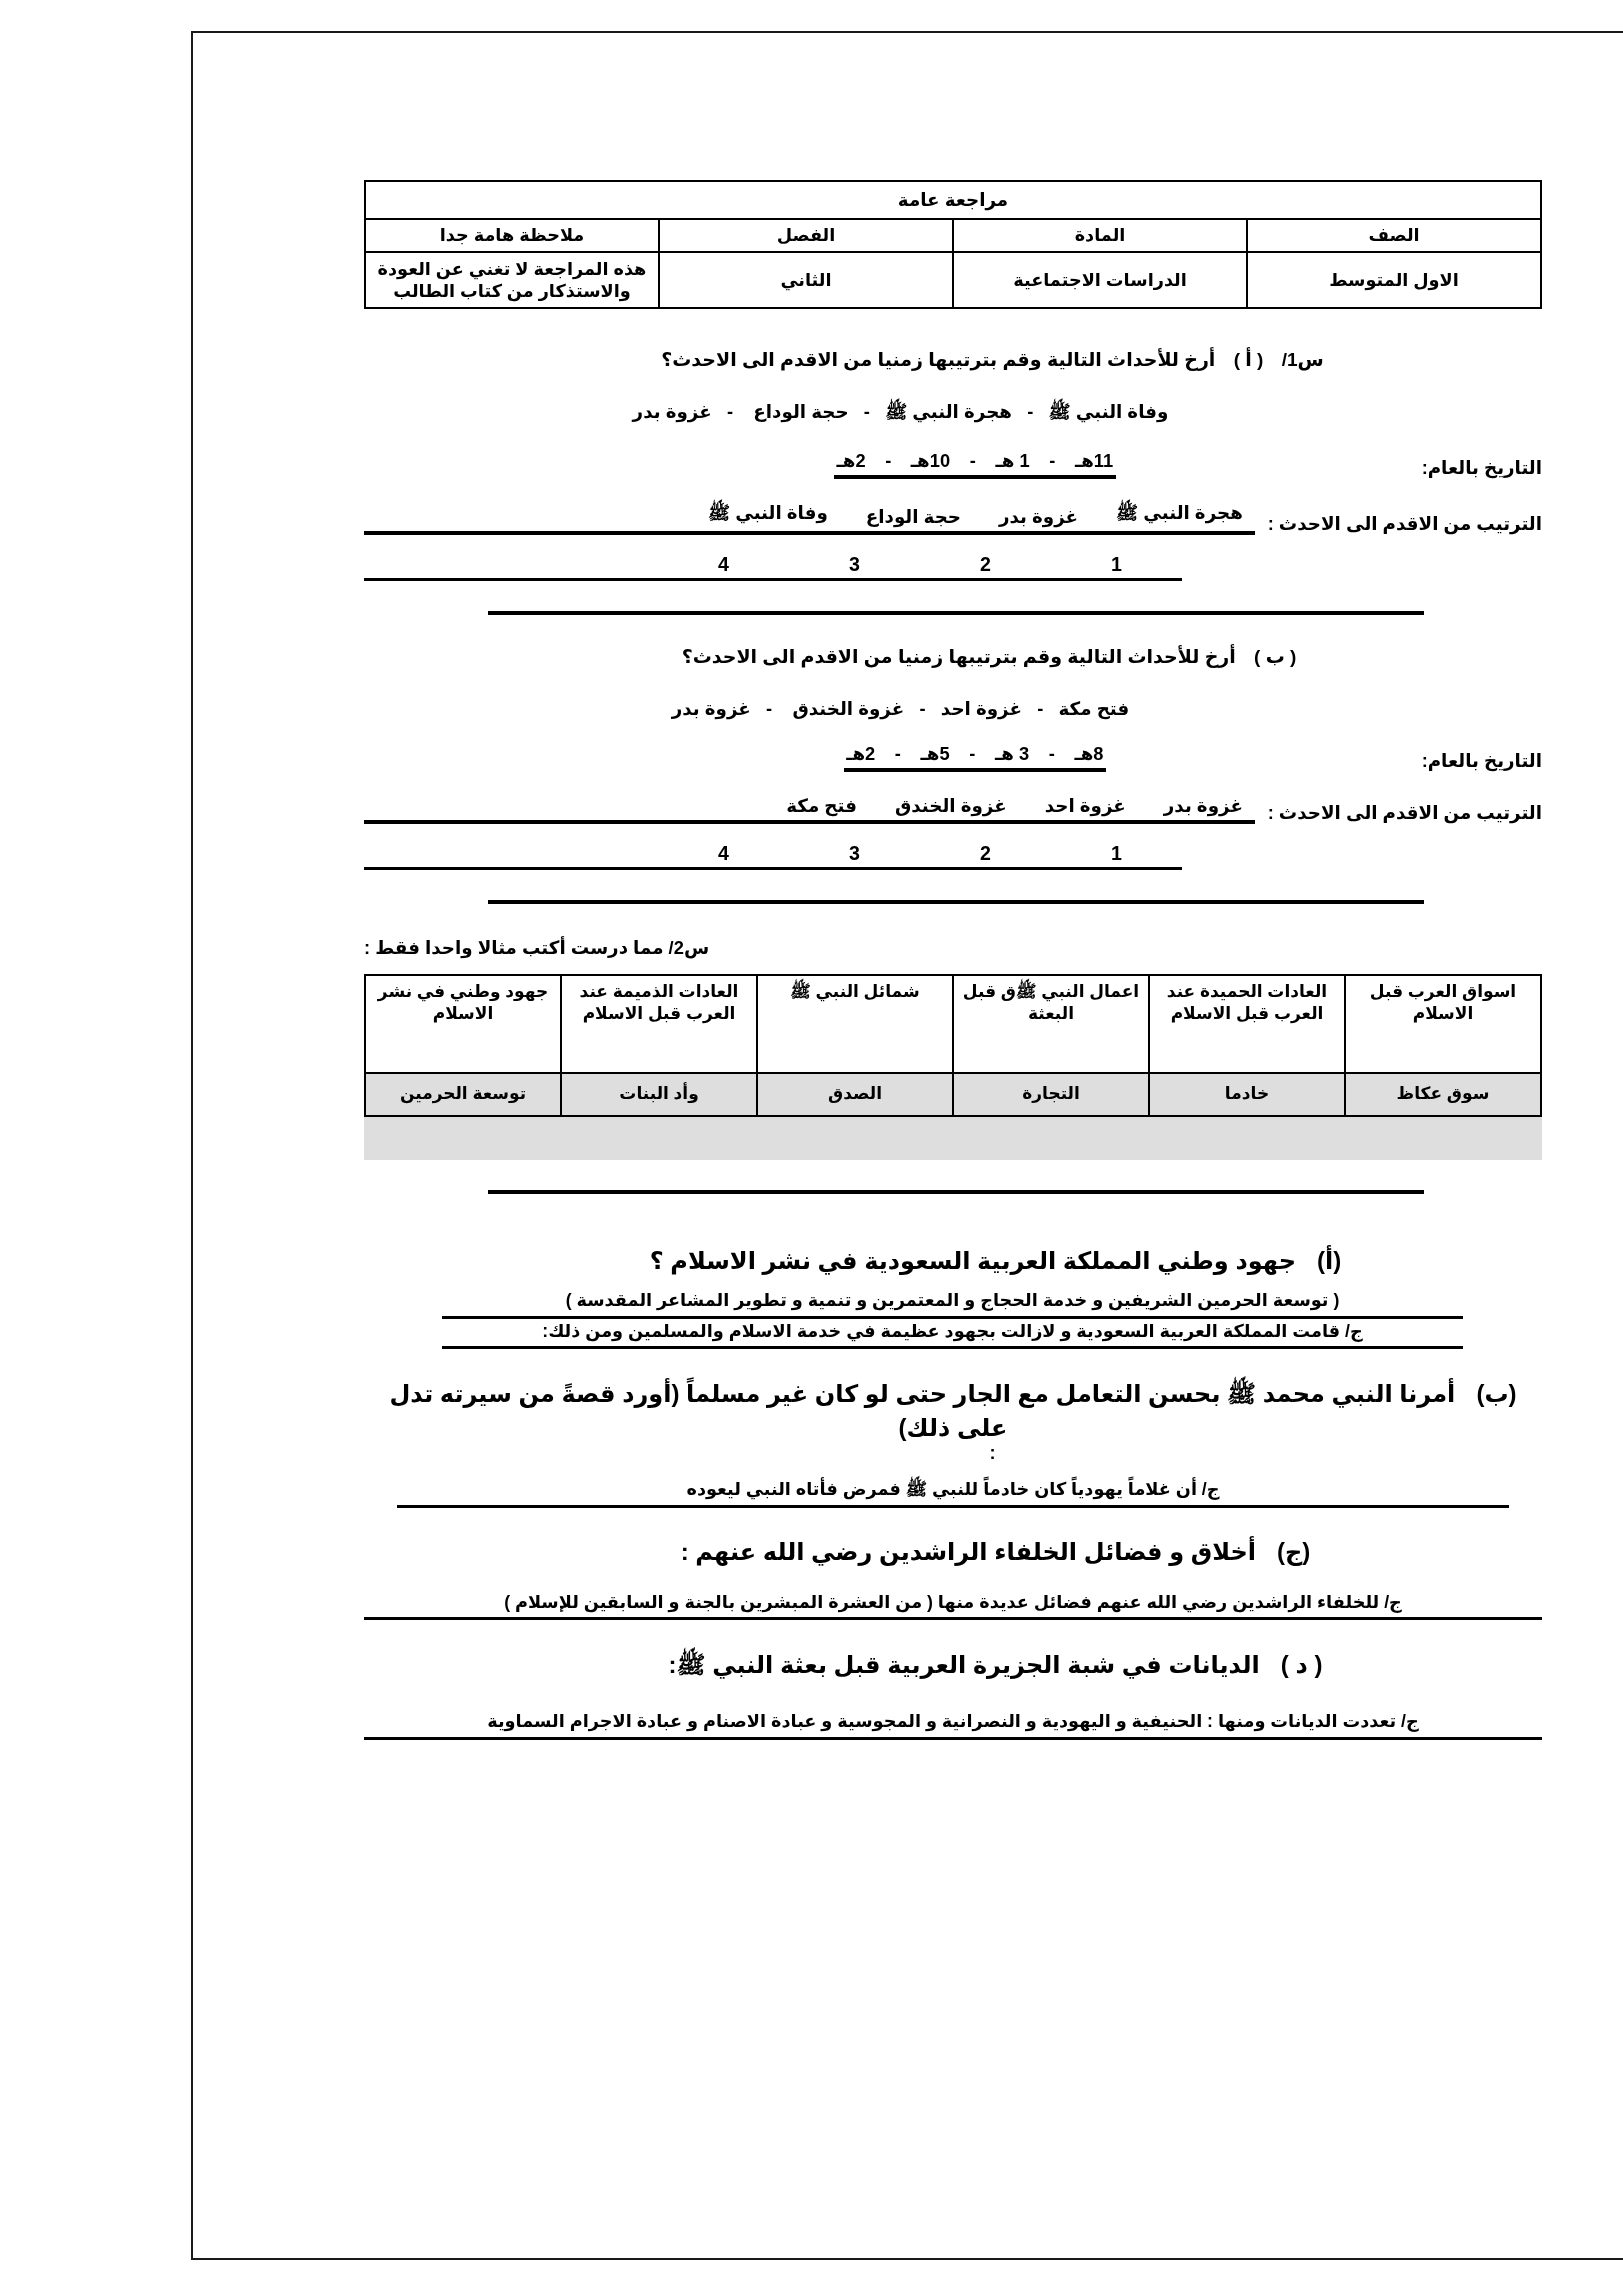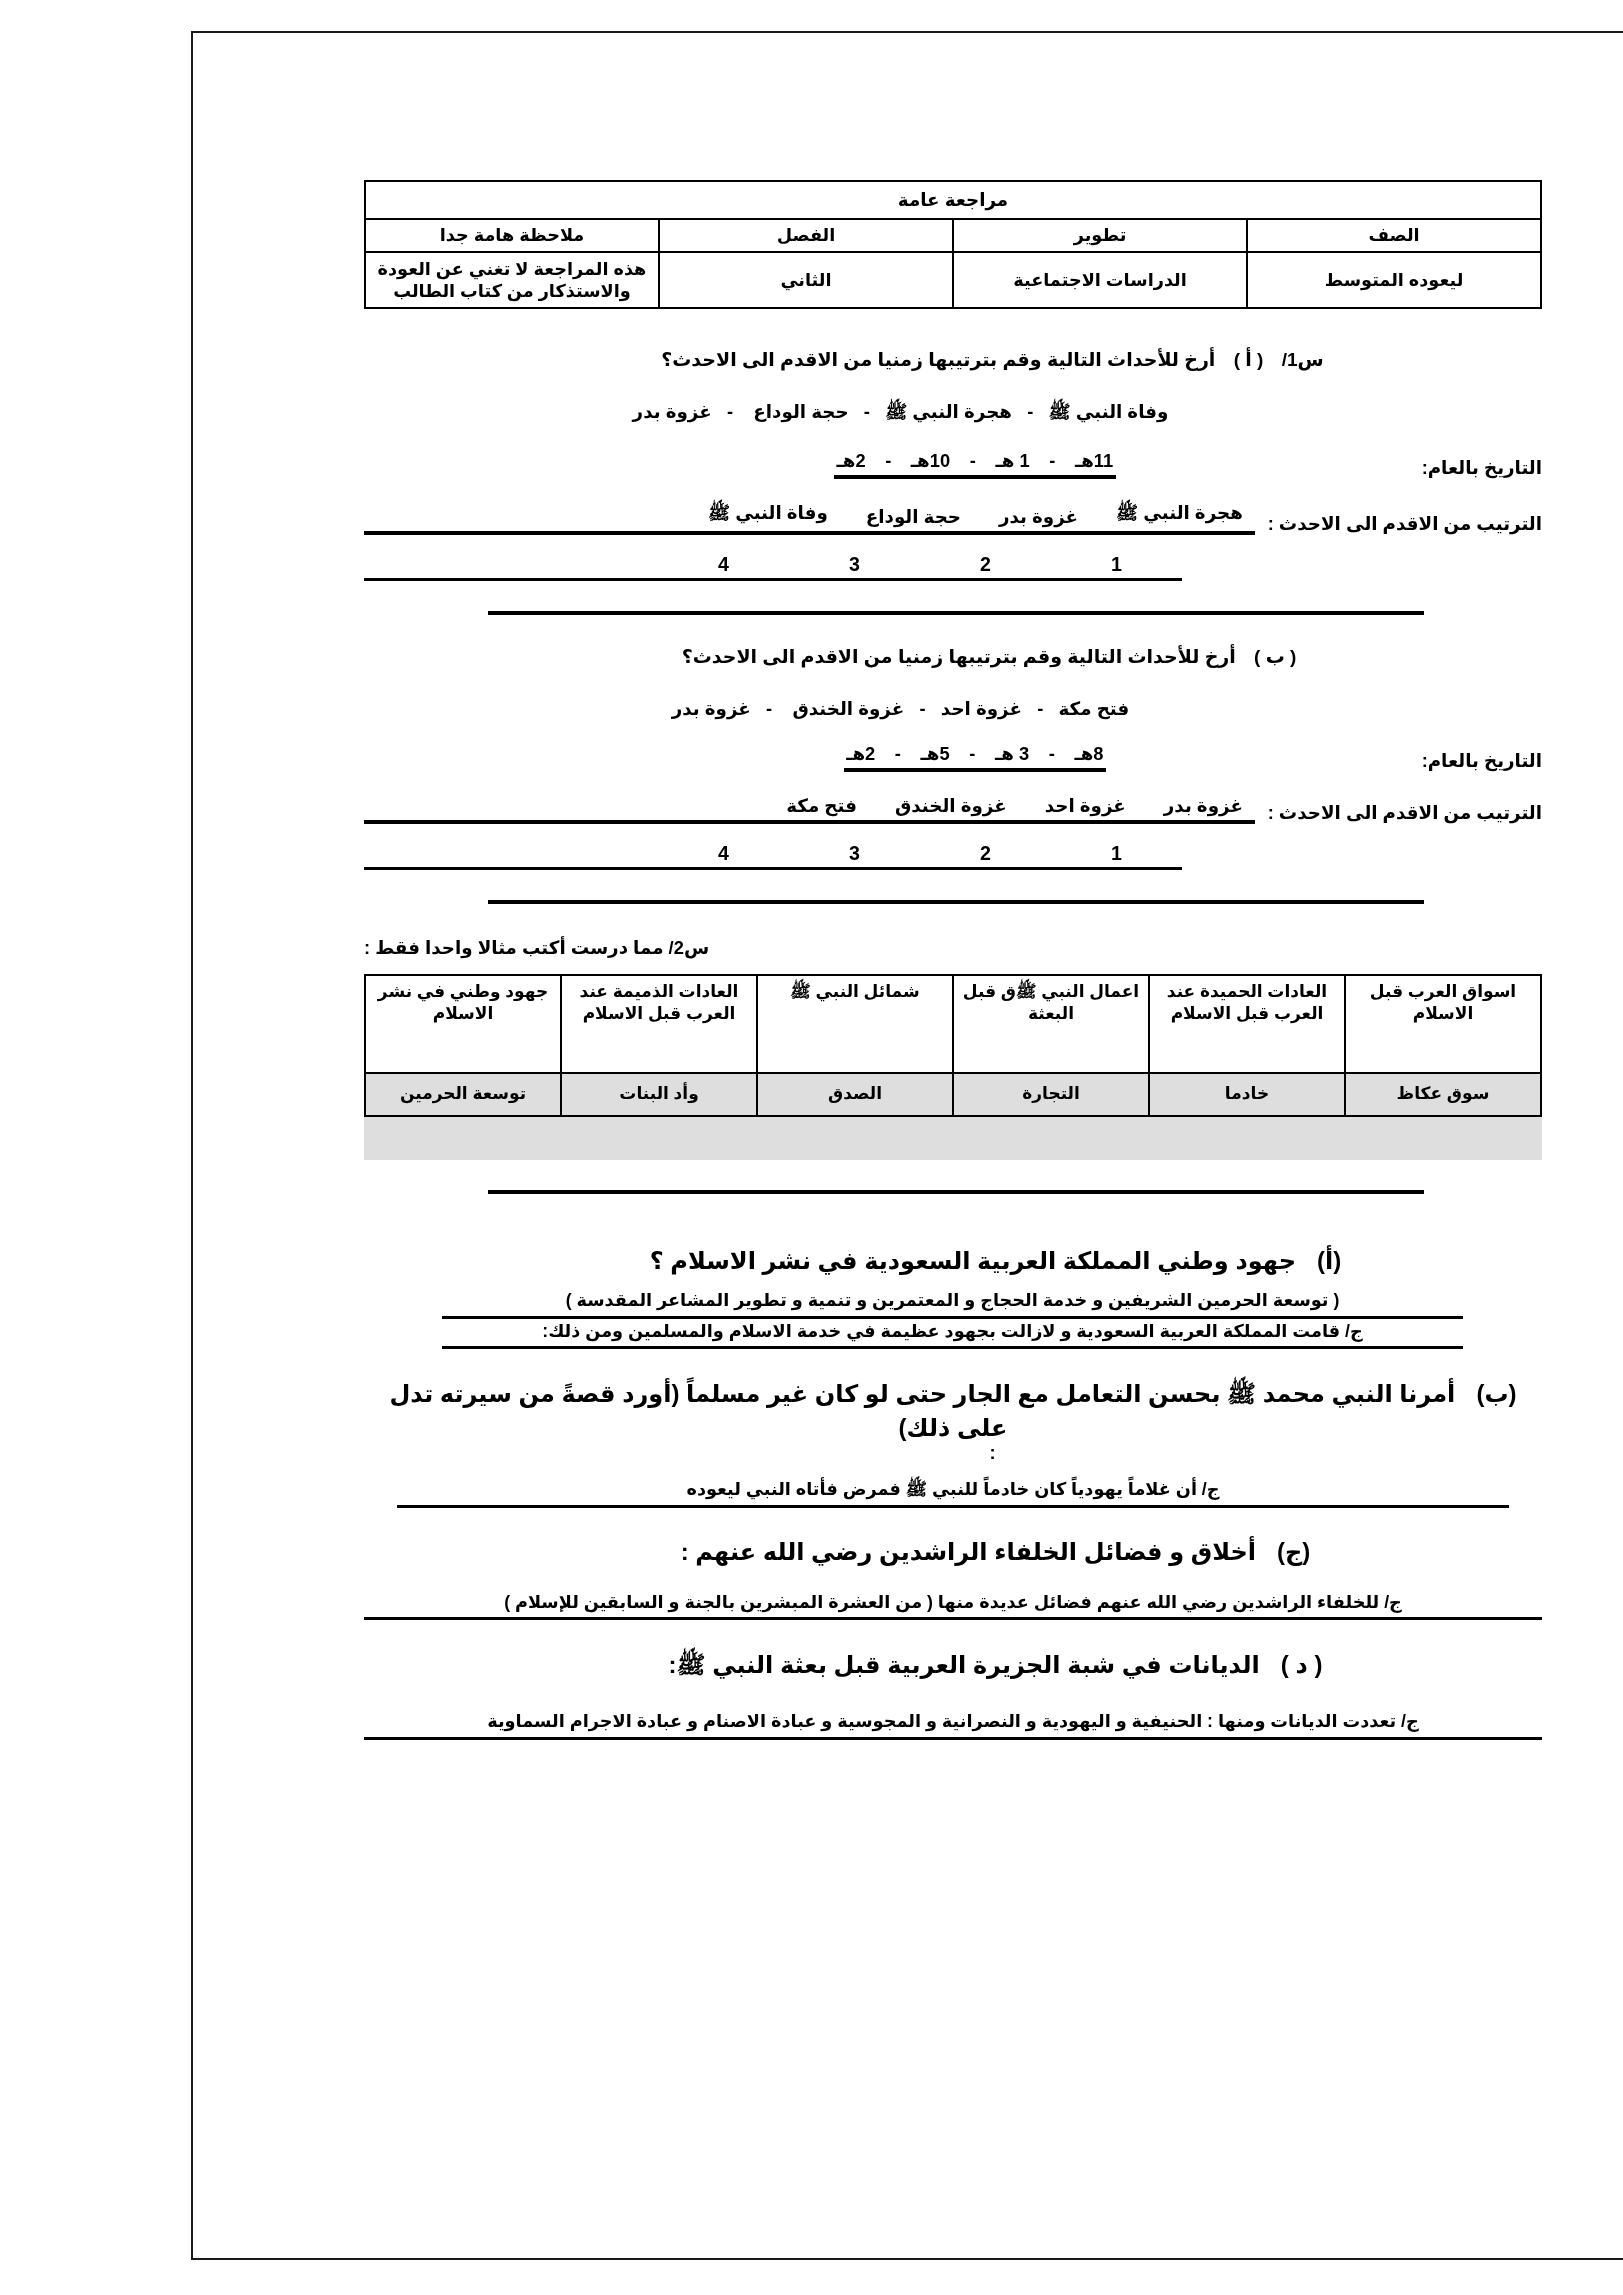--- a/index.html
+++ b/index.html
@@ -259,26 +259,26 @@
 
   <div id="content">
 
     <table class="info-table">
       <tbody>
           <tr>
         <td class="title-cell" colspan="4">مراجعة عامة</td>
       </tr>
       <tr>
         <td class="c-class">الصف</td>
-        <td class="c-subj">تطوير</td>
+        <td class="c-subj">المادة</td>
         <td class="c-term">الفصل</td>
         <td class="c-note">ملاحظة هامة جدا</td>
       </tr>
       <tr>
-        <td class="c-class">ليعوده المتوسط</td>
+        <td class="c-class">الاول المتوسط</td>
         <td class="c-subj">الدراسات الاجتماعية</td>
         <td class="c-term">الثاني</td>
         <td class="c-note">هذه المراجعة لا تغني عن العودة والاستذكار من كتاب الطالب</td>
       </tr>
     </tbody>
       </table>
 
     <div class="spacer-60"></div>
 
     <div class="q-head" style="justify-content:center; padding-left:79px;">

